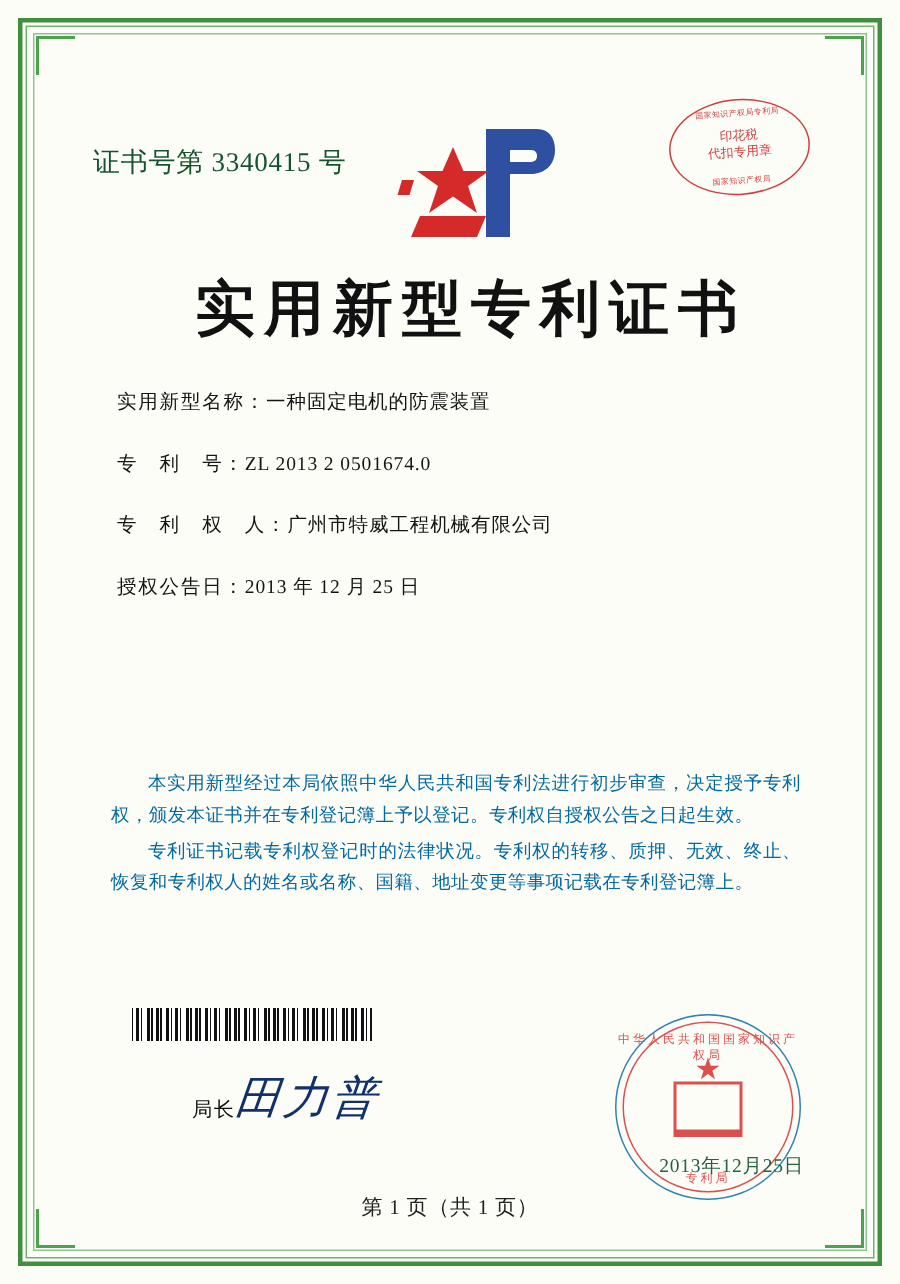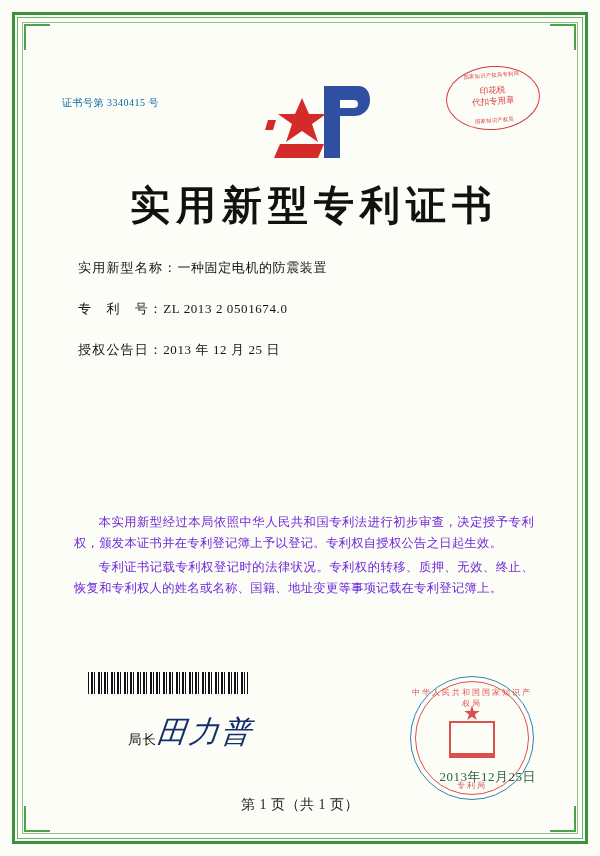--- a/index.html
+++ b/index.html
@@ -52,23 +52,23 @@
   .corner.tl { left: 24px; top: 24px; border-right: none; border-bottom: none; }
   .corner.tr { right: 24px; top: 24px; border-left: none; border-bottom: none; }
   .corner.bl { left: 24px; bottom: 24px; border-right: none; border-top: none; }
   .corner.br { right: 24px; bottom: 24px; border-left: none; border-top: none; }
 
   
   .cert-no {
     position: absolute;
     left: 62px;
     top: 96px;
-    font-size: 10px;
+    font-size: 18px;
     letter-spacing: 0.5px;
-    color: #0369a1;
+    color: #14532d;
   }
 
   
   .logo {
     position: absolute;
     left: 262px;
     top: 80px;
     width: 110px;
     height: 90px;
   }
@@ -140,21 +140,21 @@
 
   
   .body-text {
     position: absolute;
     left: 74px;
     right: 66px;
     top: 512px;
     font-size: 12.3px;
     line-height: 21px;
     text-align: justify;
-    color: #6d28d9;
+    color: #0369a1;
     letter-spacing: .3px;
   }
   .body-text p {
     margin: 0 0 3px 0;
     text-indent: 2em;
   }
 
   
   .barcode {
     position: absolute;
@@ -308,20 +308,23 @@
   <div class="title">实用新型专利证书</div>
 
   <div class="fields">
     <div class="field-row">
       <span class="field-label">实用新型名称：</span><span class="field-value">一种固定电机的防震装置</span>
     </div>
     <div class="field-row">
       <span class="field-label">专　利　号：</span><span class="field-value">ZL 2013 2 0501674.0</span>
     </div>
     <div class="field-row">
+      <span class="field-label">专　利　权　人：</span><span class="field-value">广州市特威工程机械有限公司</span>
+    </div>
+    <div class="field-row">
       <span class="field-label">授权公告日：</span><span class="field-value">2013 年 12 月 25 日</span>
     </div>
   </div>
 
   <div class="body-text">
     <p>本实用新型经过本局依照中华人民共和国专利法进行初步审查，决定授予专利权，颁发本证书并在专利登记簿上予以登记。专利权自授权公告之日起生效。</p>
     <p>专利证书记载专利权登记时的法律状况。专利权的转移、质押、无效、终止、恢复和专利权人的姓名或名称、国籍、地址变更等事项记载在专利登记簿上。</p>
   </div>
 
   <div class="barcode"></div>

